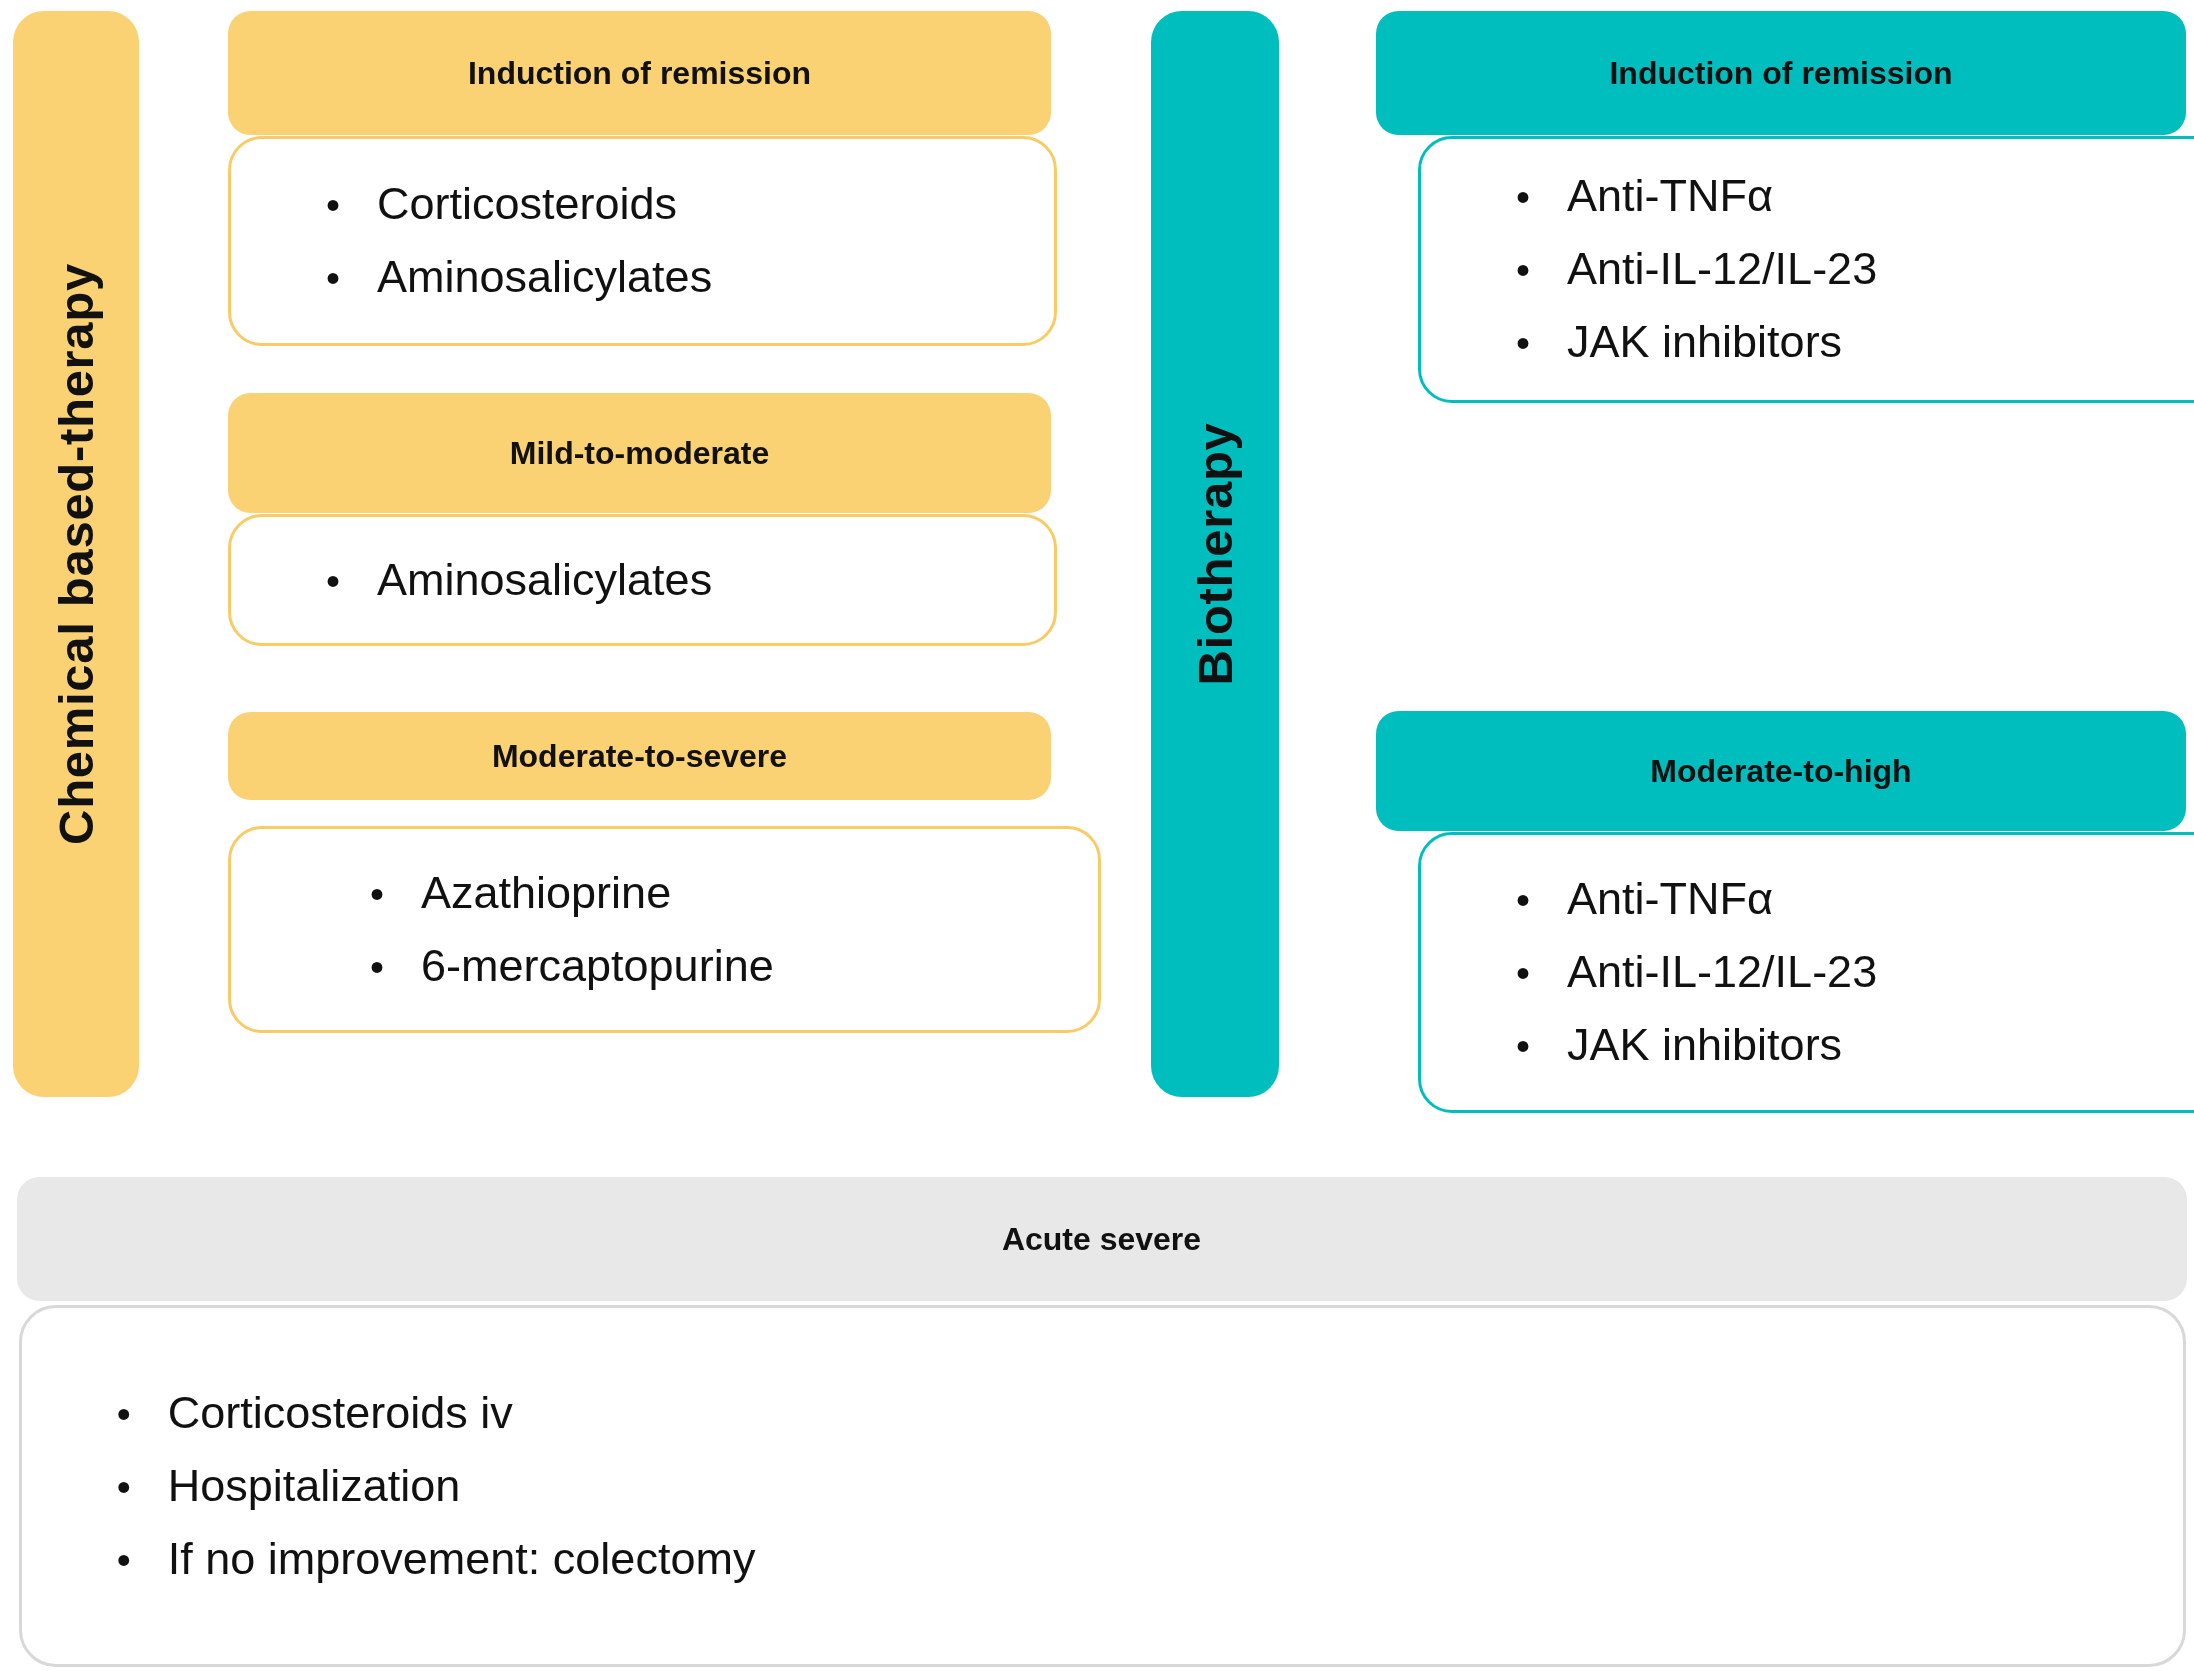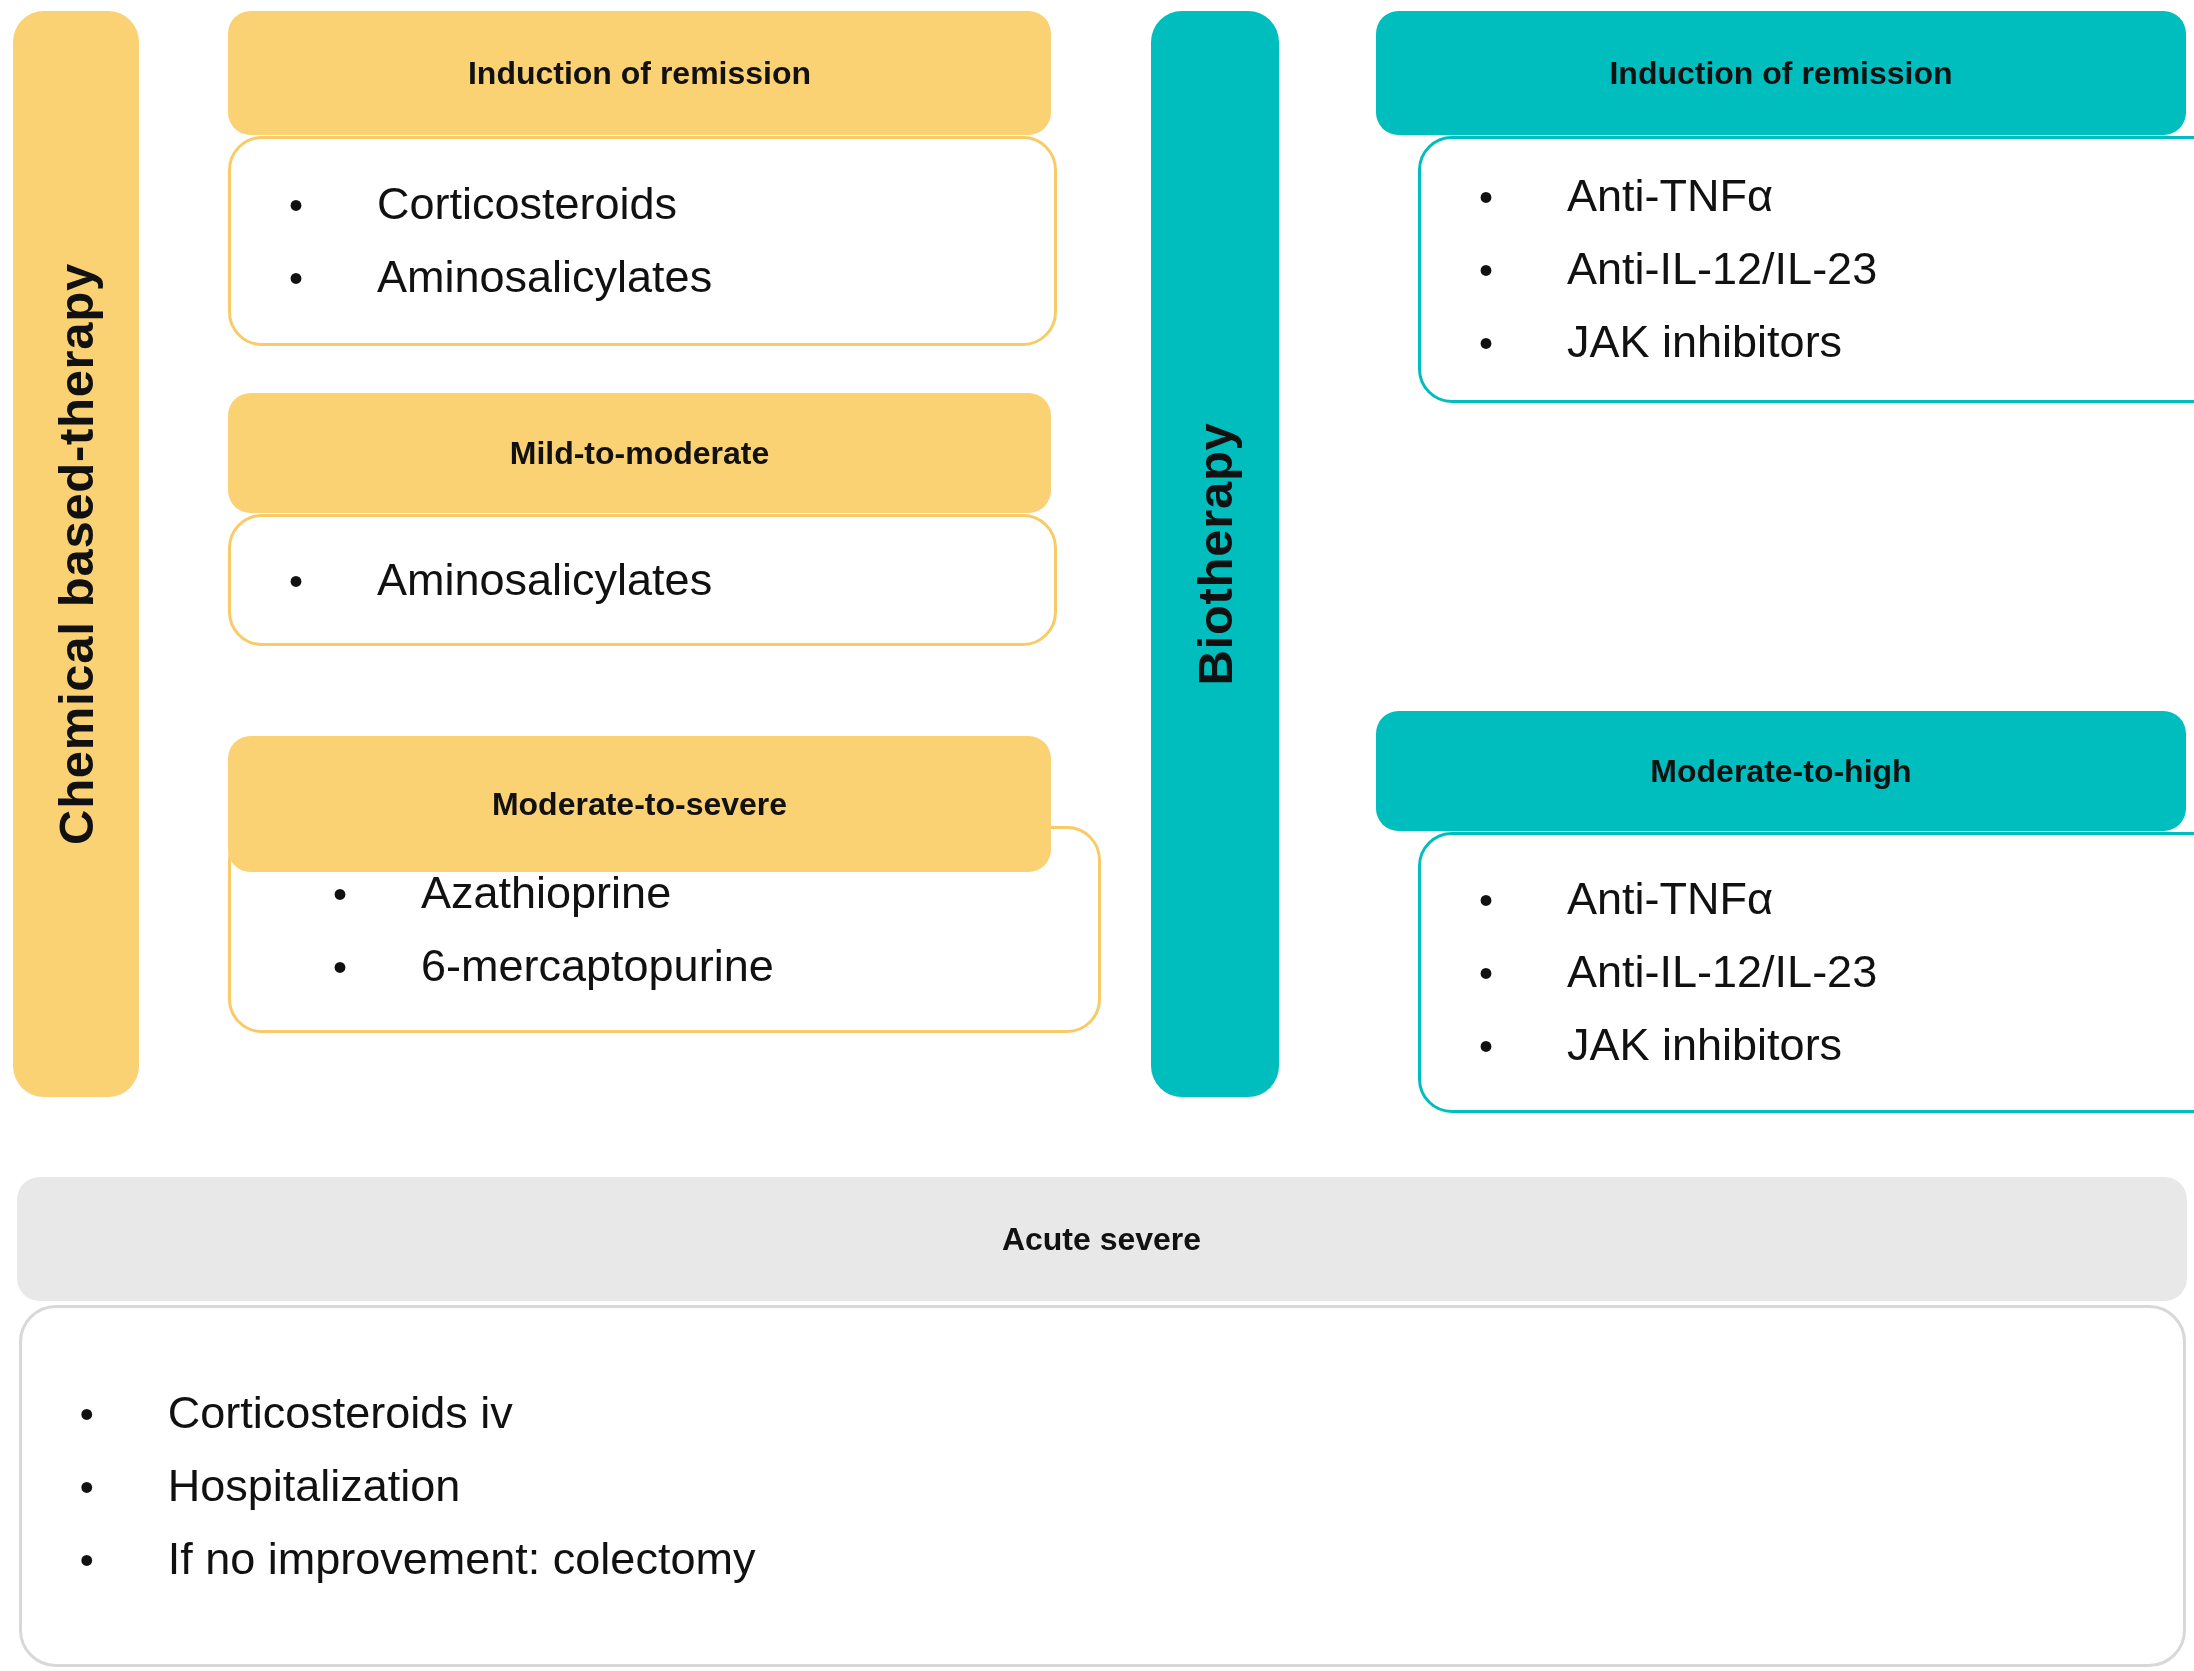--- a/index.html
+++ b/index.html
@@ -65,41 +65,42 @@
     z-index: 1;
   }
   .cbox.yellow-border { border: 3px solid var(--yellow-border); }
   .cbox.teal-border   { border: 3px solid var(--teal); margin-left: 42px; }
   .cbox.gray-border   { border: 3px solid var(--gray-border); }
 
   .cbox ul {
     list-style: none;
     margin: 0;
     padding: 0 30px 0 58px;
+    text-align: center;
   }
   .cbox li {
     display: flex;
     align-items: baseline;
     font-size: 45px;
     line-height: 71px;
     color: var(--text);
   }
   .cbox li::before {
     content: "\2022";
     flex: 0 0 88px;
     font-size: 40px;
   }
 
   
   .lcol { left: 228px; width: 823px; }
   .lh1 { top: 11.2px;   height: 124px; }
   .lb1 { top: 136px;  height: 204px; }
   .lh2 { top: 393px;  height: 120px; }
   .lb2 { top: 514px;  height: 126px; }
-  .lh3 { top: 736px;  height: 136px; }
+  .lh3 { top: 712px;  height: 88px; }
   .lb3 { top: 826px; height: 201px; padding-left: 44px; }
 
   
   .rcol { left: 1376px; width: 810px; }
   .rh1 { top: 11.2px;   height: 124px; }
   .rb1 { top: 136px;  height: 261px; }
   .rh2 { top: 711px;  height: 120px; }
   .rb2 { top: 832px; height: 275px; }
 
   

